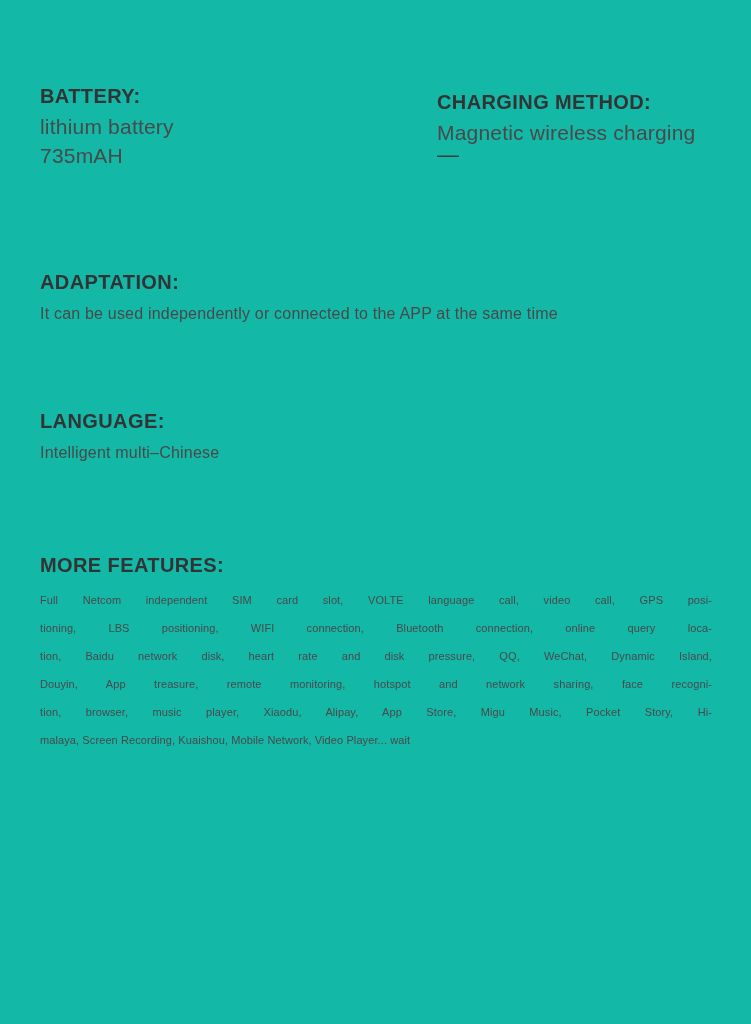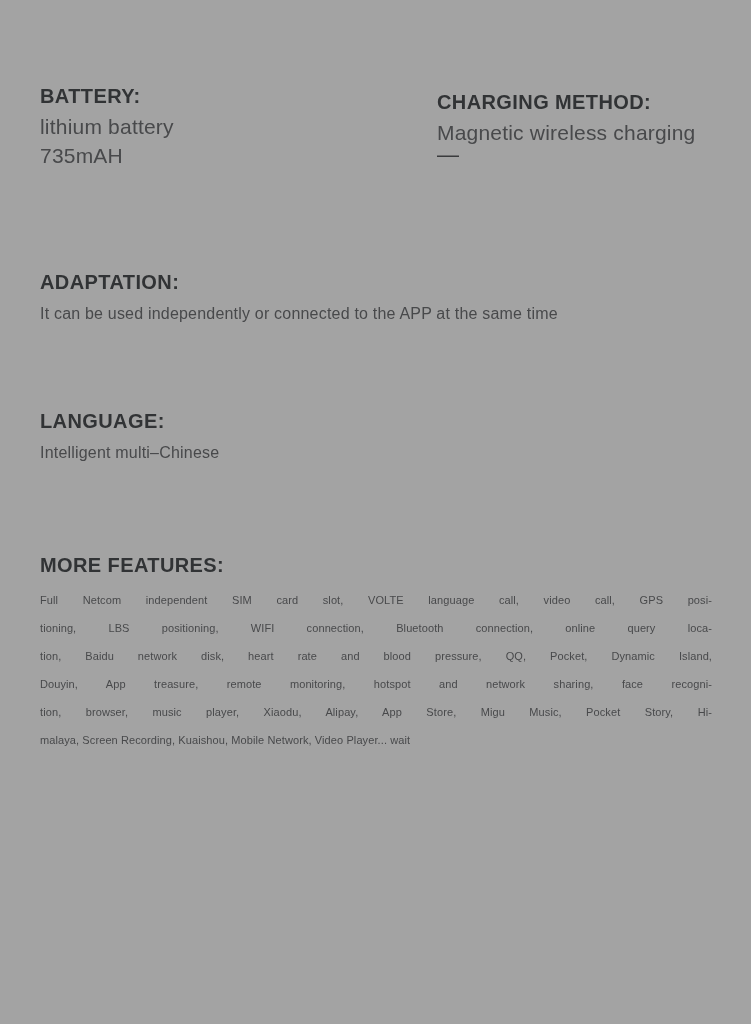--- a/index.html
+++ b/index.html
@@ -11,21 +11,21 @@
     width: 751px;
     height: 1024px;
     position: relative;
     overflow: hidden;
     font-family: "Liberation Sans", "DejaVu Sans", sans-serif;
     -webkit-font-smoothing: antialiased;
   }
   .page {
     position: absolute;
     inset: 0;
-    background: #a3a3a3;
+    background: #14b8a6;
   }
   .section {
     position: absolute;
   }
   .section h2 {
     margin: 0;
     font-size: 20px;
     line-height: 24px;
     font-weight: 700;
     color: #313335;
@@ -106,20 +106,20 @@
   <section class="section" id="language">
     <h2>LANGUAGE:</h2>
     <div class="body-line">Intelligent multi–Chinese</div>
   </section>
 
   <section class="section" id="features">
     <h2>MORE FEATURES:</h2>
     <div class="para">
       <div class="para-line">Full Netcom independent SIM card slot, VOLTE language call, video call, GPS posi-</div>
       <div class="para-line">tioning, LBS positioning, WIFI connection, Bluetooth connection, online query loca-</div>
-      <div class="para-line">tion, Baidu network disk, heart rate and blood pressure, QQ, Pocket, Dynamic Island,</div>
+      <div class="para-line">tion, Baidu network disk, heart rate and disk pressure, QQ, WeChat, Dynamic Island,</div>
       <div class="para-line">Douyin, App treasure, remote monitoring, hotspot and network sharing, face recogni-</div>
       <div class="para-line">tion, browser, music player, Xiaodu, Alipay, App Store, Migu Music, Pocket Story, Hi-</div>
       <div class="para-line last">malaya, Screen Recording, Kuaishou, Mobile Network, Video Player... wait</div>
     </div>
   </section>
 
 </div>
 
 </body></html>

